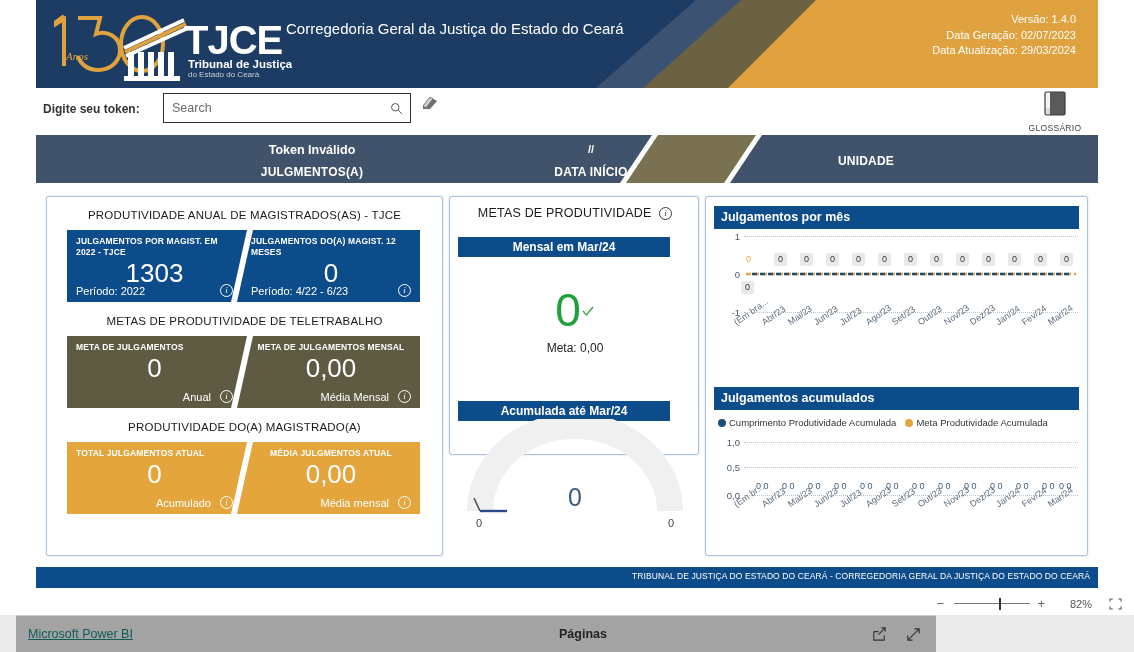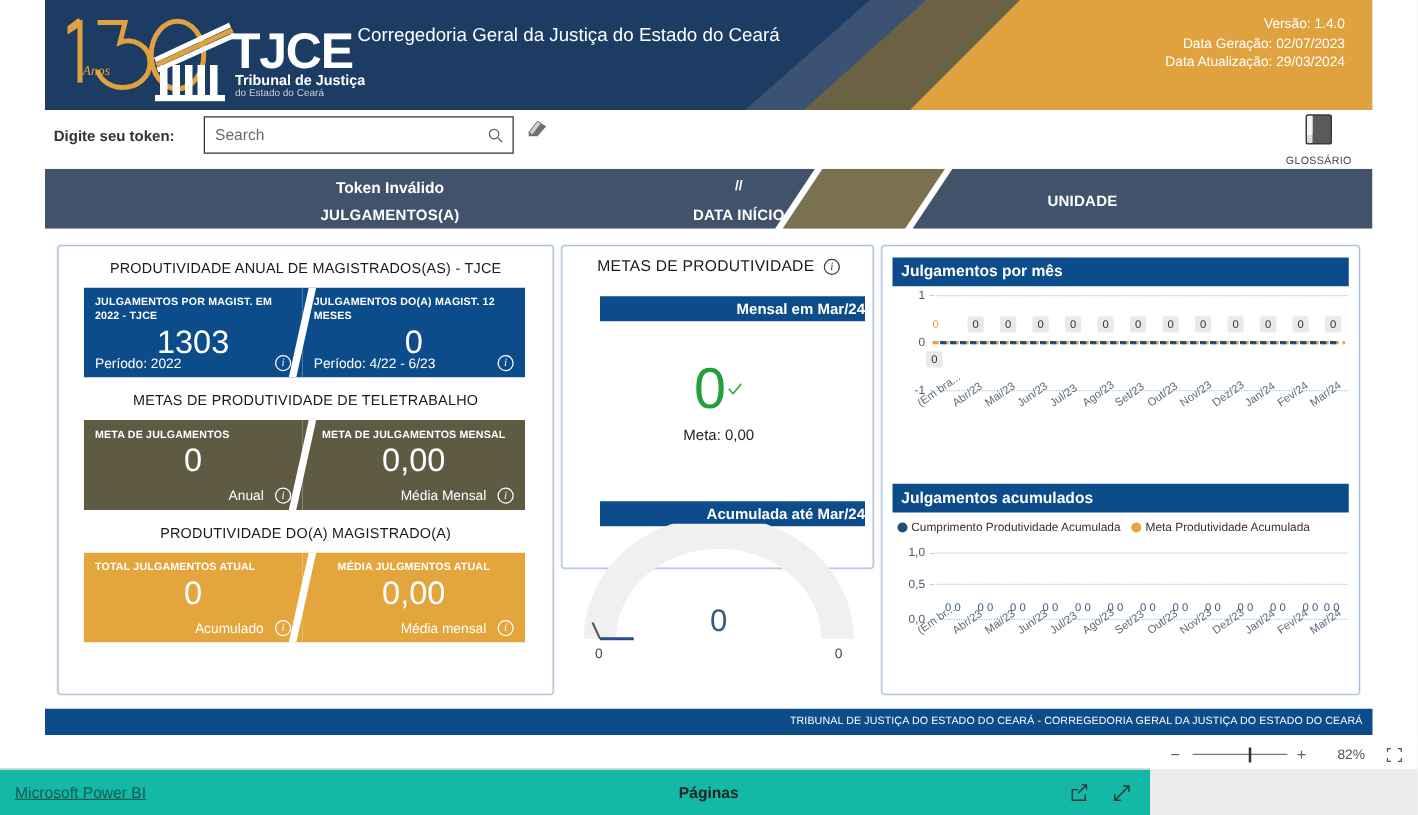--- a/index.html
+++ b/index.html
@@ -127,22 +127,22 @@
     color:#3b3b3b; font-style:italic;
     font-family:"Liberation Serif", serif; vertical-align:middle;
   }
 
   
   .mid-head {
     position:absolute; left:0; top:9px; width:250px; text-align:center;
     font-size:12.5px; color:#1a1a1a; letter-spacing:.2px;
   }
   .bluebar {
-    position:absolute; left:30px; width:212px; height:20px; background:#0d4c8b;
-    color:#fff; font-size:12px; font-weight:bold; text-align:right; line-height:20px;
+    position:absolute; left:8px; width:212px; height:20px; background:#0d4c8b;
+    color:#fff; font-size:12px; font-weight:bold; text-align:center; line-height:20px;
   }
   .bigzero {
     position:absolute; width:250px; text-align:center;
     font-size:46px; color:#22a03b; font-weight:normal; line-height:46px;
   }
   .meta-sub {
     position:absolute; width:250px; text-align:center; font-size:12px; color:#222;
   }
   .gauge { position:absolute; left:10px; top:222px; width:230px; height:118px; }
   .gauge-val {
@@ -190,22 +190,22 @@
   .zs { position:absolute; top:0; height:22px; line-height:22px; color:#616161; font-size:11px;}
   .zs-minus { right:190px; font-size:13px;}
   .zs-plus  { right:89px;  font-size:13px;}
   .zs-pct   { right:42px; font-size:11px; color:#555;}
   .zs-track { position:absolute; right:104px; top:10px; width:76px; height:1px; background:#777;}
   .zs-knob  { position:absolute; right:133px; top:5px; width:2px; height:12px; background:#333;}
   .zs-fit   { position:absolute; right:12px; top:5px; width:13px; height:12px;}
 
   
   .bottombar {
-    position:absolute; left:0; top:615px; width:920px; height:37px;
-    background:#14b8a6; border-top:1px solid #cfcfcf;
+    position:absolute; left:16px; top:615px; width:920px; height:37px;
+    background:#a3a3a3; border-top:1px solid #cfcfcf;
   }
   .pbi-link {
     position:absolute; left:12px; top:11px; font-size:12.5px; color:#0f5c56;
     text-decoration:underline; cursor:pointer;
   }
   .pages-lbl {
     position:absolute; left:0; top:11px; width:1134px; text-align:center;
     font-size:12.5px; font-weight:bold; color:#222;
   }
   .bb-ico { position:absolute; top:10px; width:17px; height:17px; cursor:pointer;}
@@ -299,21 +299,21 @@
       </div>
 
       <div class="slicers">
         <svg width="1062" height="48">
           <polygon points="0,0 616,0 584,48 0,48" fill="#41526b"></polygon>
           <polygon points="622,0 720,0 688,48 590,48" fill="#79714f"></polygon>
           <polygon points="726,0 1062,0 1062,48 694,48" fill="#41526b"></polygon>
         </svg>
 
         <div class="slicer-txt slicer-top" style="left:126px; top:8px; width:300px;">Token Inválido</div>
-        <div class="slicer-txt slicer-bot" style="left:126px; top:30px; width:300px;">JULGAMENTOS(A)</div>
+        <div class="slicer-txt slicer-bot" style="left:126px; top:30px; width:300px;">JULGMENTOS(A)</div>
 
         <div class="slicer-txt slicer-top" style="left:505px; top:8px; width:100px; font-size:11px;">//</div>
         <div class="slicer-txt slicer-bot" style="left:505px; top:30px; width:100px;">DATA INÍCIO</div>
 
         <div class="slicer-txt slicer-bot" style="left:730px; top:19px; width:200px;">UNIDADE</div>
       </div>
 
       <div class="panel" id="panel-left">
 
         <div class="sec-title" style="margin-top:12px;">PRODUTIVIDADE ANUAL DE MAGISTRADOS(AS) - TJCE</div>

